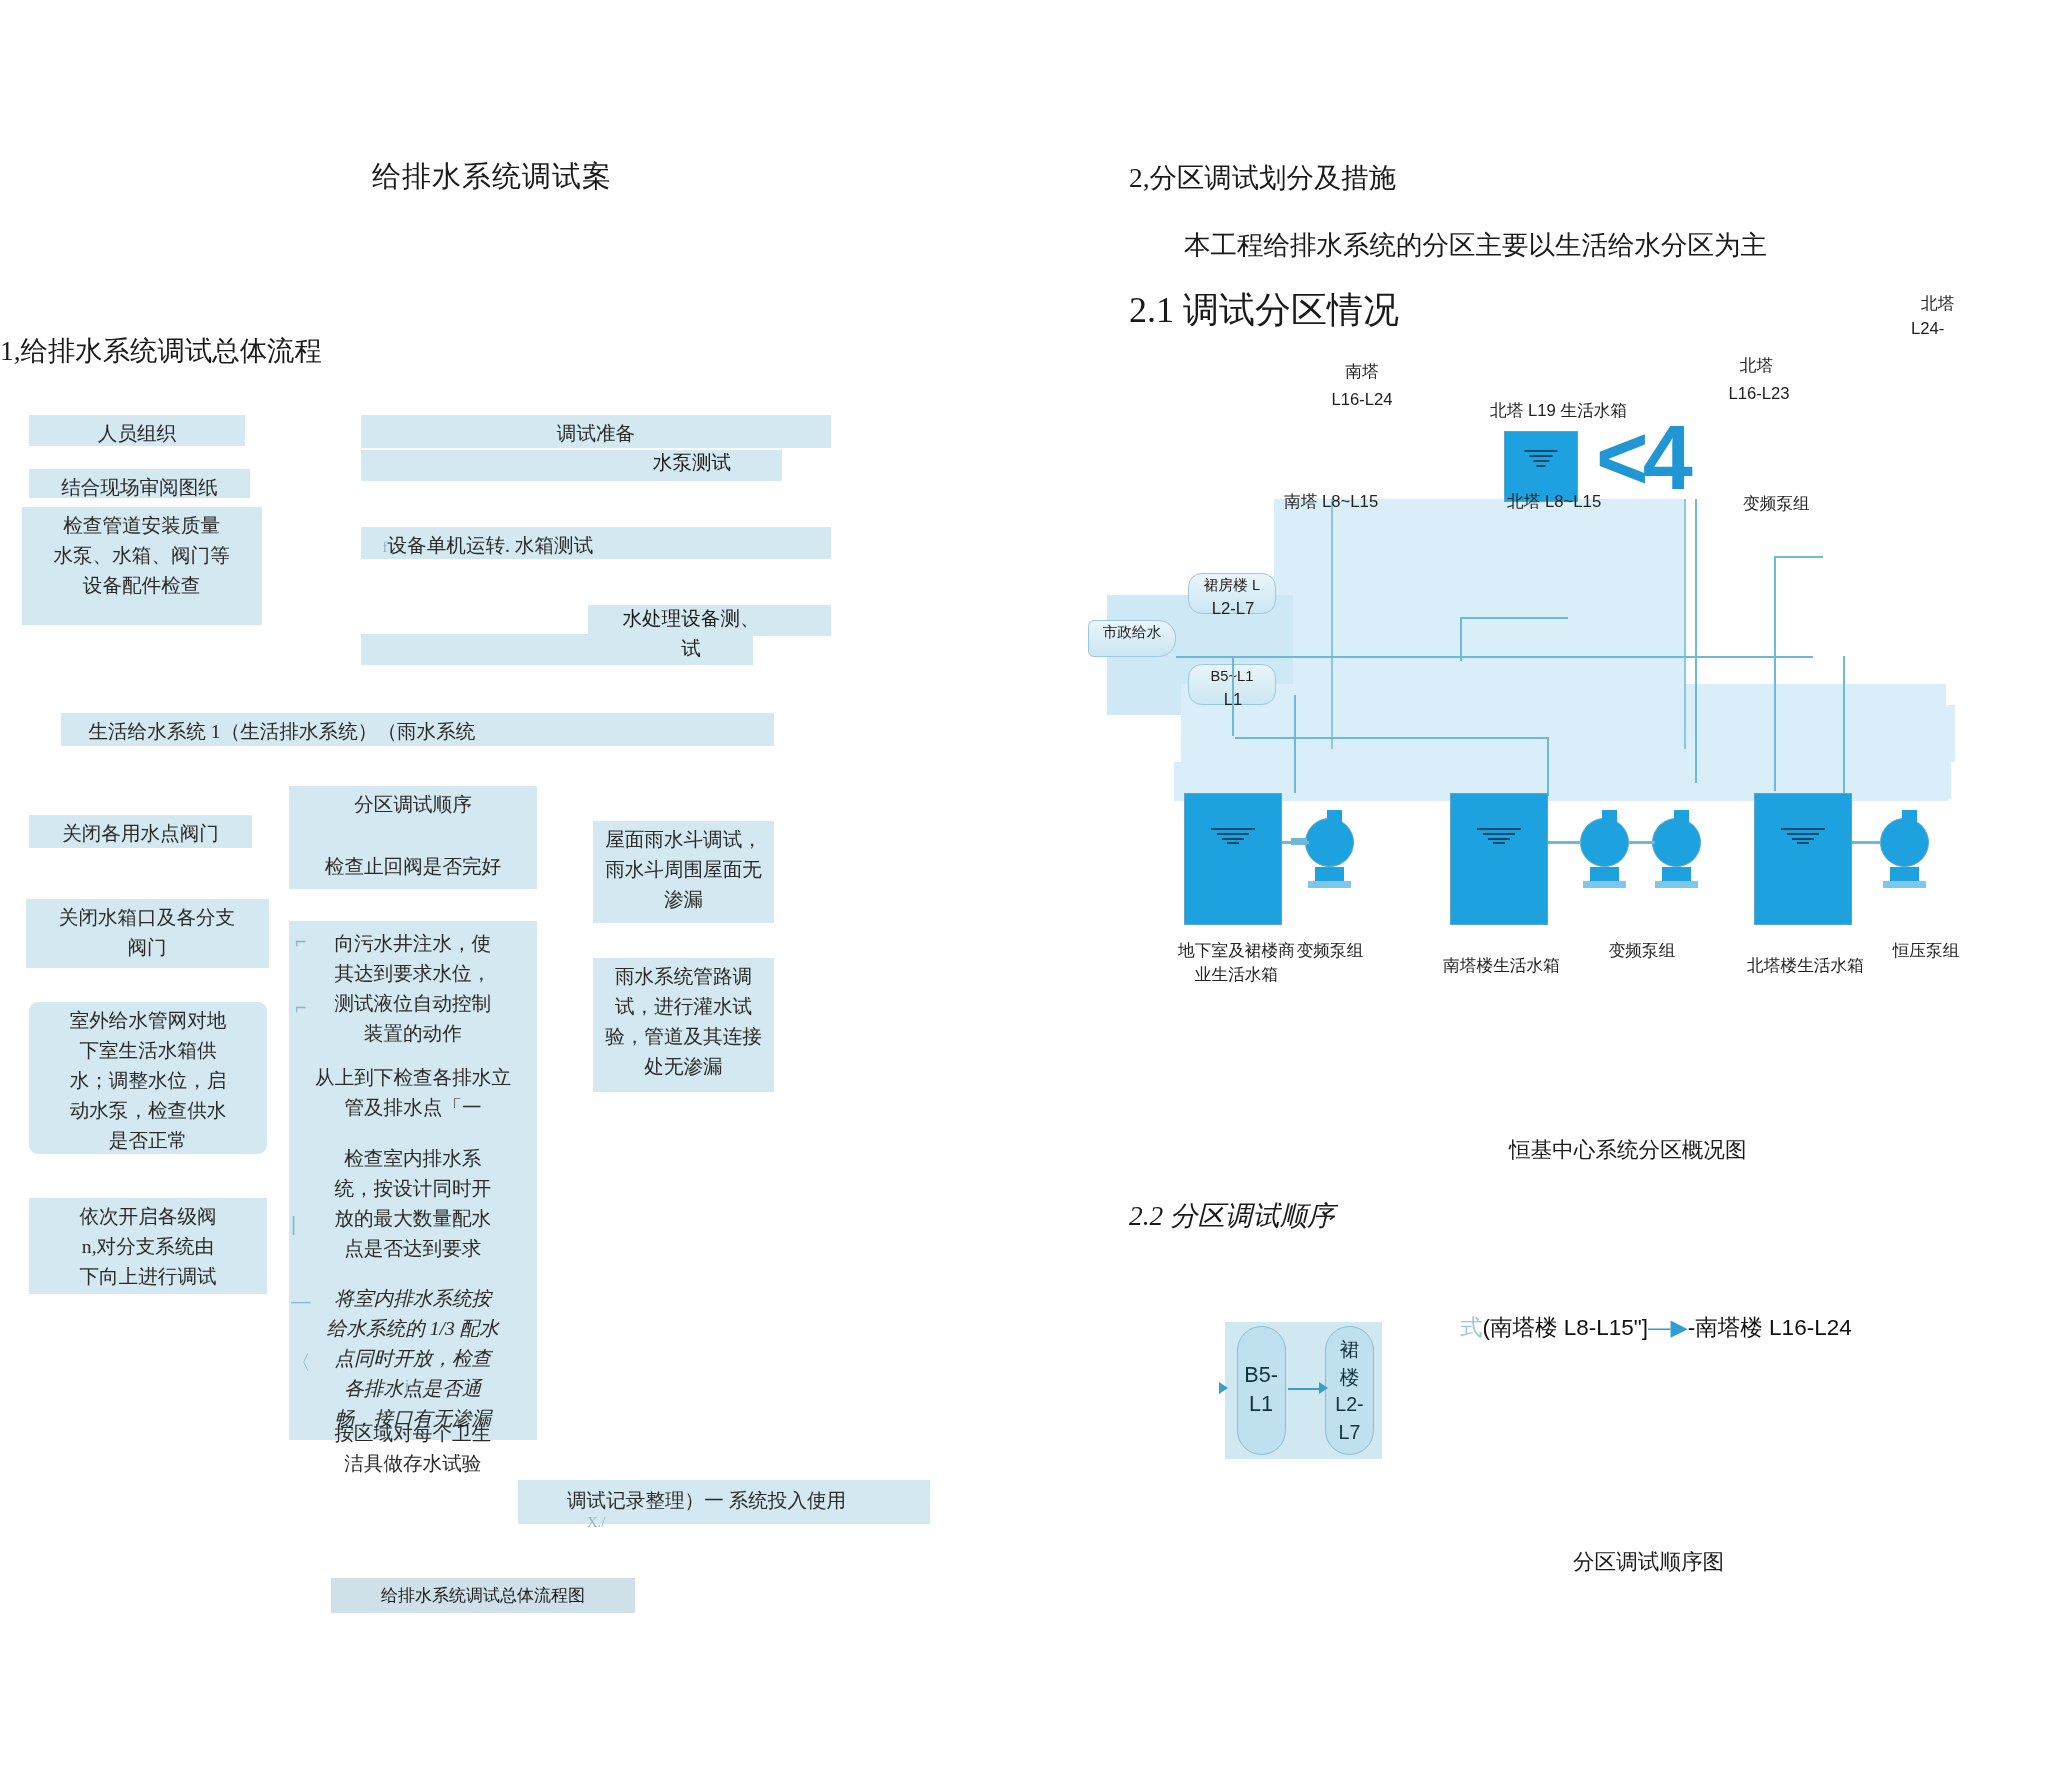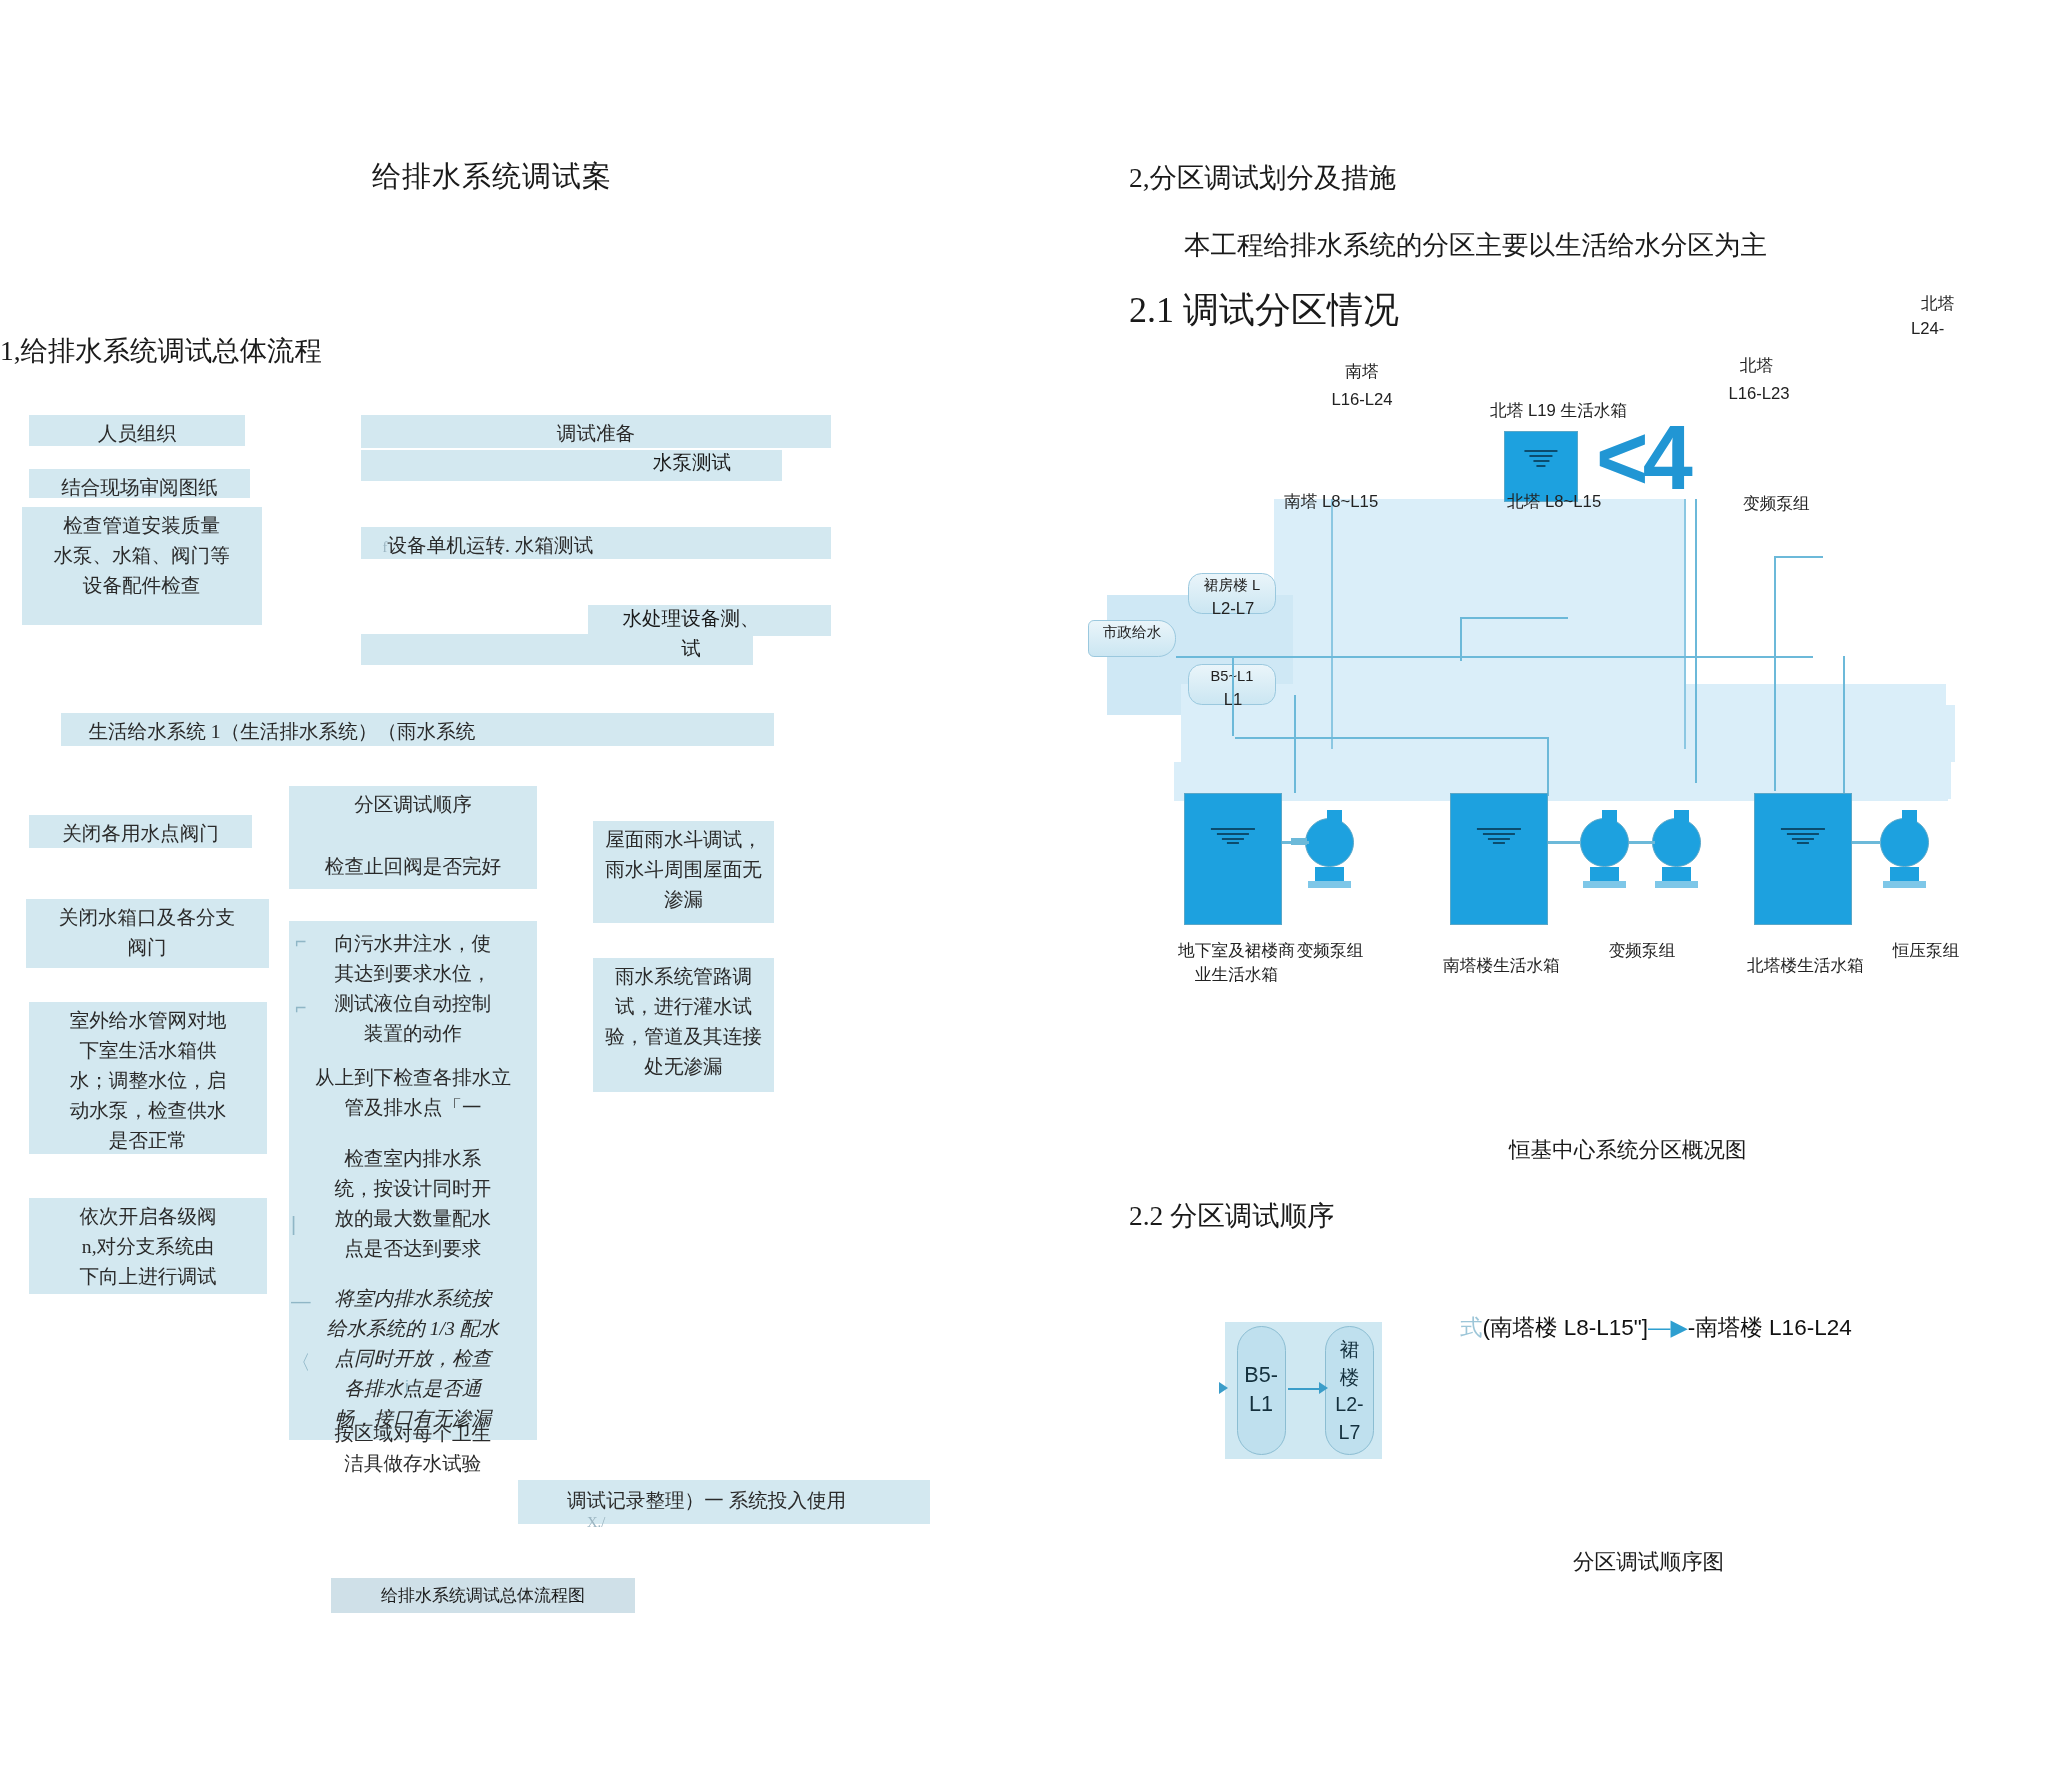--- a/index.html
+++ b/index.html
@@ -98,20 +98,21 @@
     position: absolute;
     left: 1129px; top: 286px;
     font-size: 36px;
     white-space: nowrap;
   }
   #heading-22 {
     position: absolute;
     left: 1129px; top: 1198px;
     font-size: 27.4px;
     white-space: nowrap;
+    font-style: italic;
   }
   #diagram-caption {
     position: absolute;
     left: 1509px; top: 1135px;
     font-size: 21.6px;
     white-space: nowrap;
   }
   #seq-caption {
     position: absolute;
     left: 1541px; top: 1547px;
@@ -294,21 +295,21 @@
       <span class="tick-mark" style="left:5.9px; top:4.9px;">⌐</span>
     </div>
 
     <div class="fbox tall" style="left:593px; top:958px; width:181px; height:134px;">
       <div style="white-space:pre-line;">雨水系统管路调
 试，进行灌水试
 验，管道及其连接
 处无渗漏</div>
     </div>
 
-    <div class="fbox tall" style="left:29px; top:1002px; width:238px; height:152px;">
+    <div class="fbox tall" style="left:29px; top:1002px; width:238px; height:152px;border-radius:9px;">
       <div style="white-space:pre-line;">室外给水管网对地
 下室生活水箱供
 水；调整水位，启
 动水泵，检查供水
 是否正常</div>
     </div>
 
     <div class="fbox tall" style="left:29px; top:1198px; width:238px; height:96px;">
       <div style="white-space:pre-line;">依次开启各级阀
 n,对分支系统由

